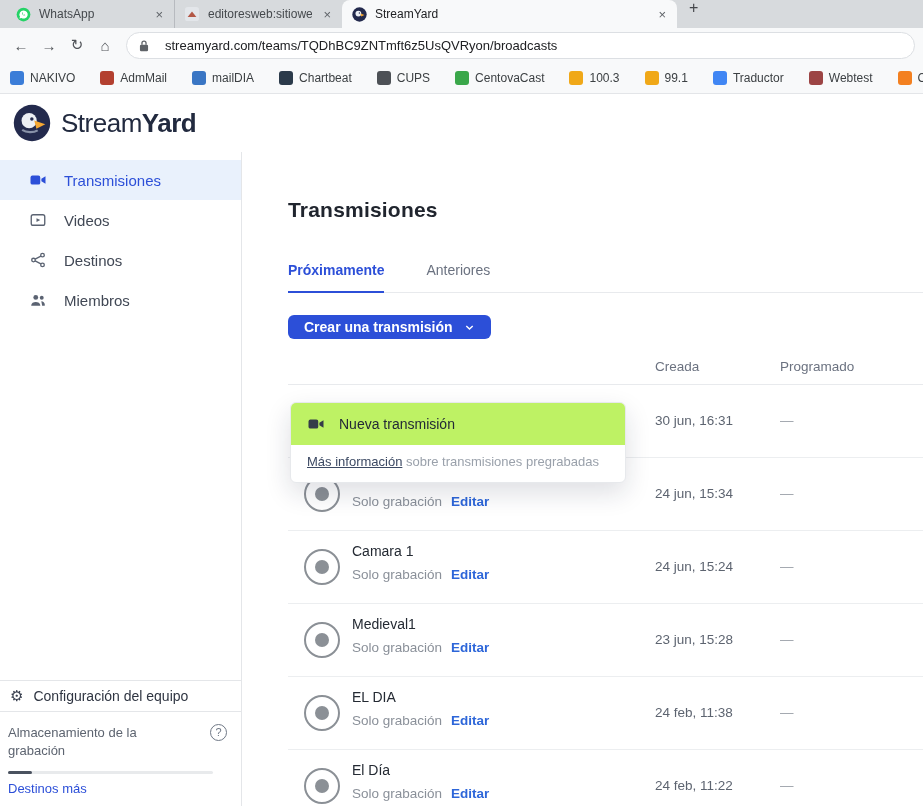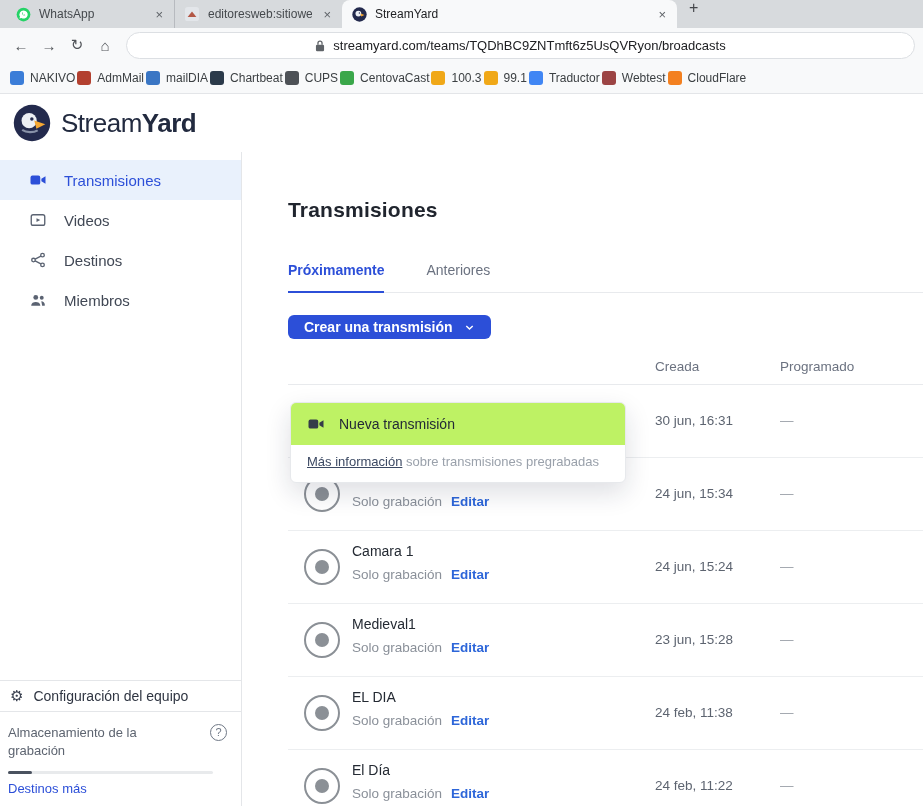--- a/index.html
+++ b/index.html
@@ -14,25 +14,25 @@
   .tab + .tab { border-left:1px solid #b7babf; }
   .tab.active { background:#f8f9fa; border-radius:8px 8px 0 0; width:335px; color:#202124; border-left:none; }
   .tab-title { flex:1; white-space:nowrap; overflow:hidden; text-overflow:clip; }
   .tab-close { color:#5f6368; font-size:13px; padding:0 3px; cursor:pointer; }
   .tab-fav { display:inline-flex; width:15px; height:15px; flex:0 0 auto; }
   .newtab { margin-left:12px; margin-bottom:5px; color:#44474b; font-size:16px; line-height:16px; cursor:pointer; }
 
   .toolbar { height:34px; background:#f8f9fa; display:flex; align-items:center; padding:0 8px; gap:2px; }
   .navbtn { width:26px; text-align:center; color:#515459; font-size:15px; cursor:pointer; flex:0 0 auto; }
   .omnibox { flex:1; height:27px; background:#fff; border:1px solid #dcdfe3; border-radius:14px;
-             display:flex; align-items:center; padding:0 12px; gap:8px; margin-left:6px; cursor:text;justify-content:center; }
+             display:flex; align-items:center; padding:0 12px; gap:16px; margin-left:6px; cursor:text; }
   .url { font-size:13px; color:#202124; white-space:nowrap; overflow:hidden; }
 
   .bookmarks { height:32px; background:#f8f9fa; border-bottom:1px solid #e3e5e8; display:flex;
-               align-items:center; padding:0 10px; gap:2px; font-size:12px; color:#3c4043; }
+               align-items:center; padding:0 10px; gap:25px; font-size:12px; color:#3c4043; }
   .bm { display:flex; align-items:center; gap:6px; cursor:pointer; white-space:nowrap; }
   .bm-ico { width:14px; height:14px; border-radius:3px; flex:0 0 auto; }
 
   
   .sy-header { height:58px; background:#fff; display:flex; align-items:center; padding-left:13px; gap:10px; }
   .sy-logo { width:38px; height:38px; flex:0 0 auto; }
   .sy-wordmark { font-size:26px; color:#222a3f; letter-spacing:-0.5px; font-weight:400; }
   .sy-wordmark b { font-weight:700; }
 
   

